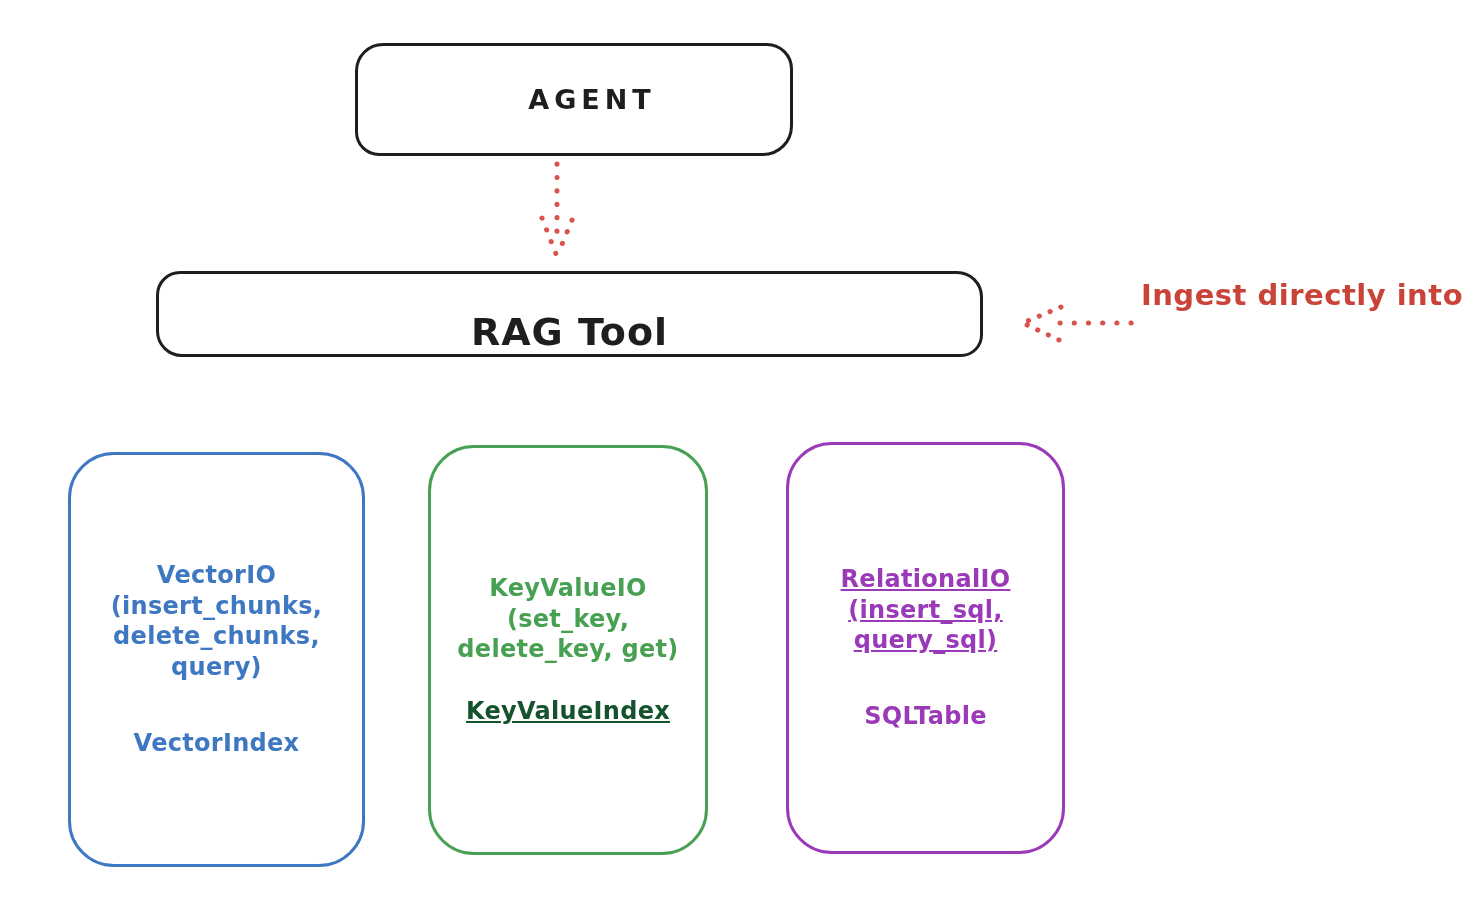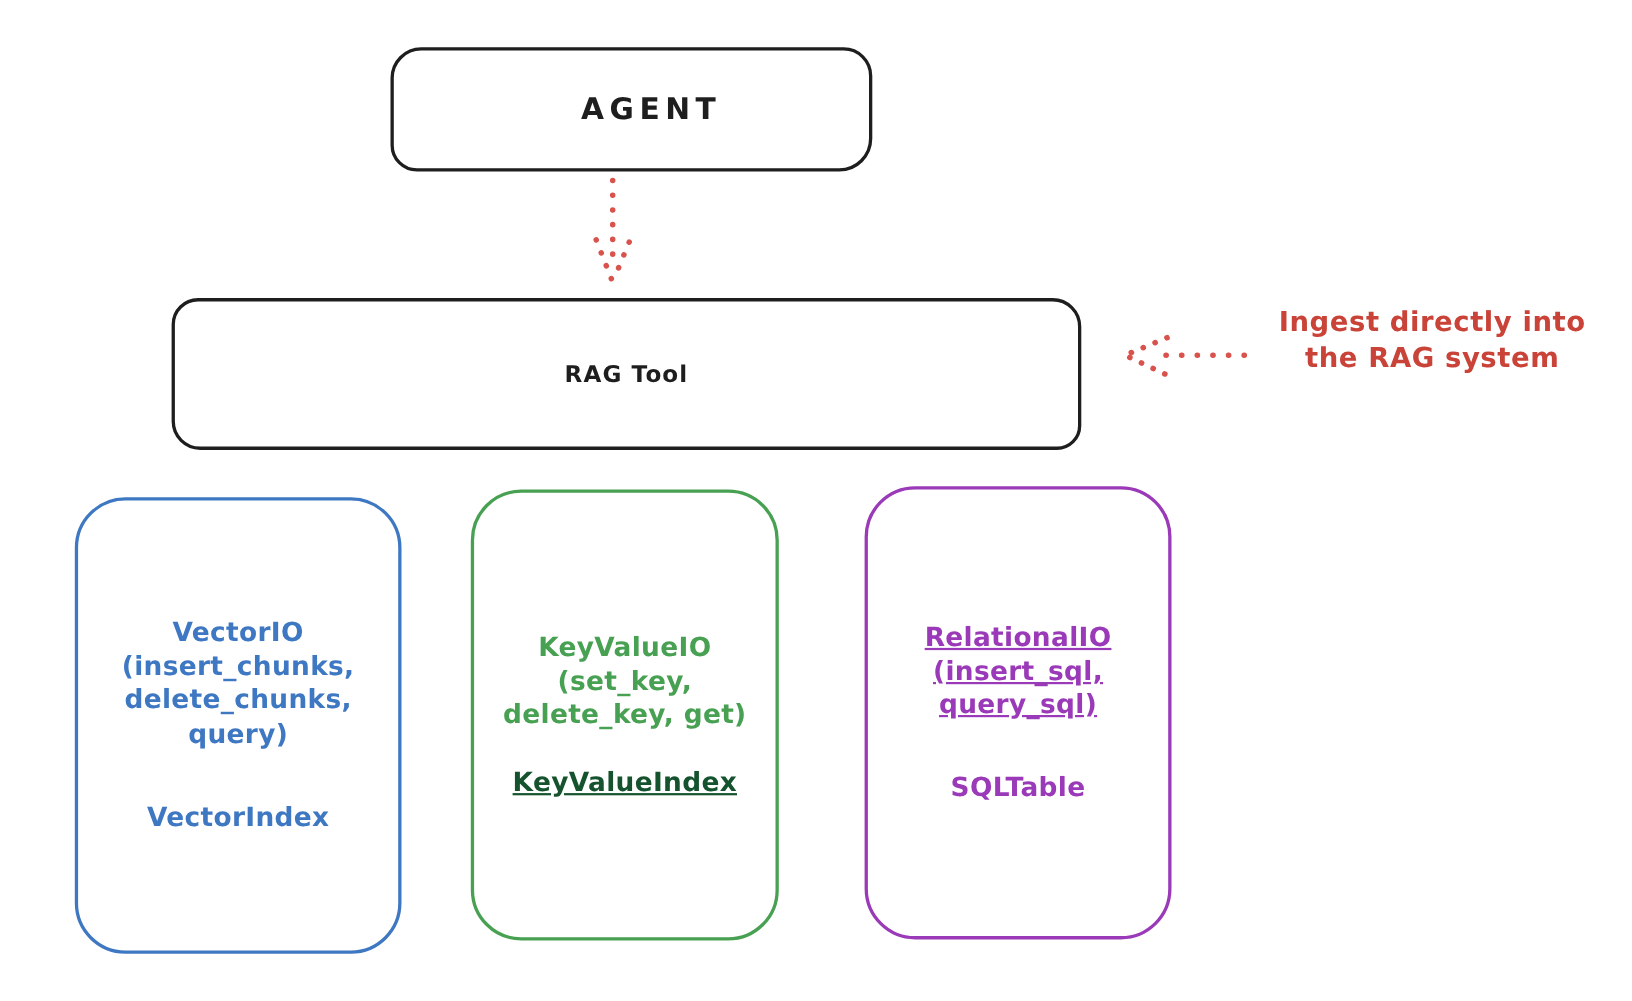--- a/index.html
+++ b/index.html
@@ -21,33 +21,33 @@
     justify-content: center;
     box-sizing: border-box;
     color: #1e1e1e;
   }
   .node-agent {
     left: 355px; top: 43px; width: 438px; height: 113px;
     border-width: 3.5px; border-radius: 28px 26px 30px 24px;
     font-size: 27px; font-weight: 700; letter-spacing: 5px; padding-left: 36px;
   }
   .node-rag {
-    left: 156px; top: 271px; width: 827px; height: 138px;
+    left: 156px; top: 271px; width: 827px; height: 86px;
     border-width: 3.5px; border-radius: 24px 26px 22px 26px;
-    font-size: 21px; font-weight: 600; letter-spacing: 1px;
+    font-size: 38px; font-weight: 600; letter-spacing: 1px; align-items: flex-end;
   }
   .arrow { position: absolute; }
   .arrow g { fill: none; stroke-linecap: round; }
   .arrow-down { left: 528px; top: 158px; width: 60px; height: 104px; }
   .arrow-left { left: 1012px; top: 299px; width: 128px; height: 50px; }
   .annotation {
     position: absolute;
     left: 1128px; top: 277px; width: 348px;
     text-align: center;
-    font-size: 25px; font-weight: 700; line-height: 1.3;
+    font-size: 29px; font-weight: 700; line-height: 1.3;
     letter-spacing: 0.5px;
   }
   .backend {
     position: absolute;
     border-style: solid;
     border-width: 3.5px;
     border-radius: 46px;
     background: #ffffff;
     box-sizing: border-box;
     display: flex;
@@ -90,21 +90,20 @@
   <svg class="arrow arrow-left" viewBox="0 0 128 50">
     <g stroke-width="5" style="stroke: rgb(217, 83, 76);">
       <line x1="48" y1="24" x2="123" y2="24" stroke-dasharray="0.2 14"></line>
       <line x1="49" y1="8" x2="13" y2="23" stroke-dasharray="0.2 11.5"></line>
       <line x1="47" y1="41" x2="13" y2="25" stroke-dasharray="0.2 11.5"></line>
     </g>
   </svg>
 
   <div class="annotation" style="color: rgb(201, 67, 56);">
     <span style="display:block;">Ingest directly into</span>
-    <span style="display:block;">the RAG system</span>
   </div>
 
   <div class="backend backend-vector" style="border-color: rgb(63, 120, 194);">
     <div class="methods" style="color: rgb(63, 120, 194);">
       <span>VectorIO</span>
       <span>(insert_chunks,</span>
       <span>delete_chunks,</span>
       <span>query)</span>
     </div>
     <div style="color: rgb(63, 120, 194);">VectorIndex</div>

